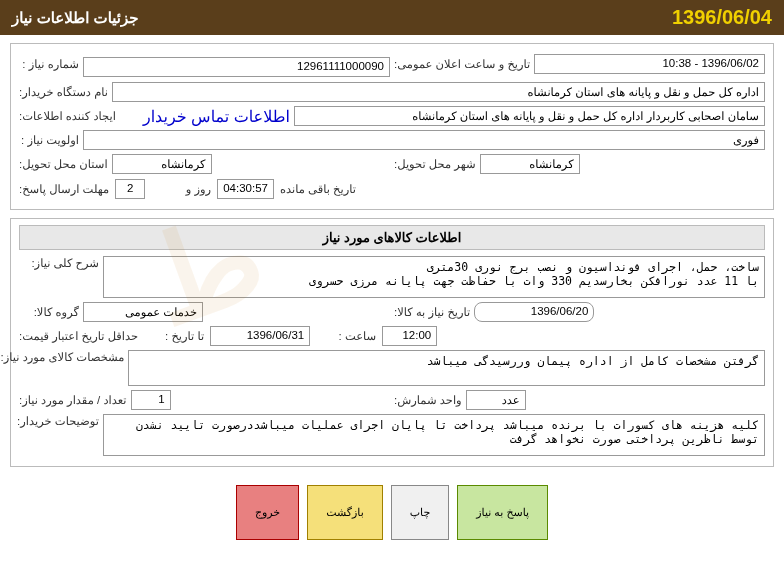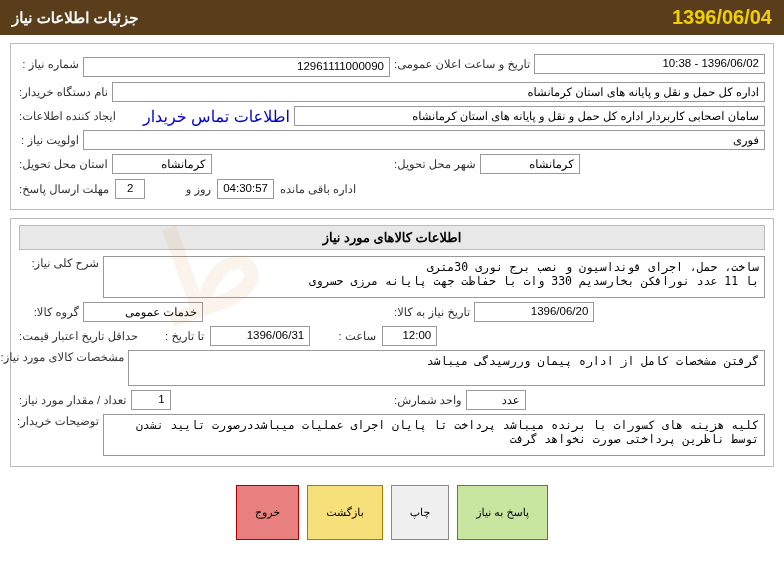--- a/index.html
+++ b/index.html
@@ -221,41 +221,41 @@
           <span class="field-box" style="min-width:100px;">کرمانشاه</span>
           <span class="label">شهر محل تحویل:</span>
         </div>
         <div style="display:flex; align-items:center; gap:4px; flex:1; justify-content:flex-end;">
           <span class="field-box" style="min-width:100px;">کرمانشاه</span>
           <span class="label">استان محل تحویل:</span>
         </div>
       </div>
 
       <div class="mhlat-row">
-        <span class="label">اداره باقی مانده</span>
+        <span class="label">تاریخ باقی مانده</span>
         <span class="small-field">04:30:57</span>
         <span class="label">روز و</span>
         <span class="small-field" style="min-width:30px;">2</span>
         <span class="label">مهلت ارسال پاسخ:</span>
       </div>
 
     </div>
 
     <div class="section">
       <div class="section-header">اطلاعات کالاهای مورد نیاز</div>
 
       <div class="full-row" style="align-items:flex-start;">
         <textarea class="textarea-box" style="min-height: 42px;" readonly="">ساخت، حمل، اجرای فونداسیون و نصب برج نوری 30متری
 با 11 عدد نورافکن بخارسدیم 330 وات با حفاظت جهت پایانه مرزی حسروی</textarea>
         <span class="label" style="min-width:80px;">شرح کلی نیاز:</span>
       </div>
 
       <div class="row" style="justify-content:space-between; margin-bottom:4px;">
         <div style="display:flex; align-items:center; gap:4px; flex:1; justify-content:flex-end;">
-          <span class="field-box" style="min-width:120px;">1396/06/20</span>
+          <span class="field-box" style="min-width:120px;border-radius:8px;">1396/06/20</span>
           <span class="label">تاریخ نیاز به کالا:</span>
         </div>
         <div style="display:flex; align-items:center; gap:4px; flex:1; justify-content:flex-end;">
           <span class="field-box" style="min-width:120px;">خدمات عمومی</span>
           <span class="label">گروه کالا:</span>
         </div>
       </div>
 
       <div class="row" style="justify-content:flex-end; margin-bottom:4px; gap:6px;">
         <span class="field-box" style="min-width:55px;">12:00</span>

